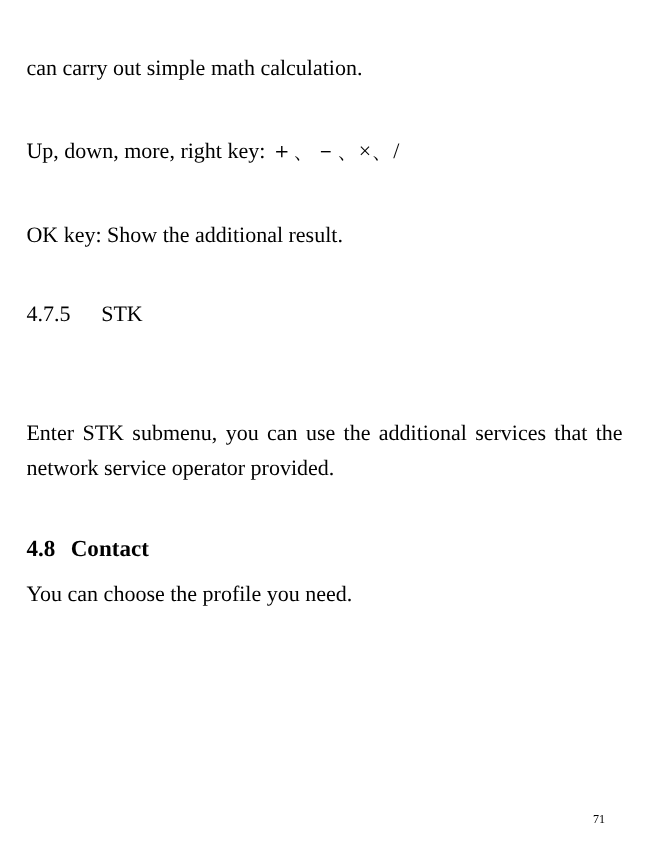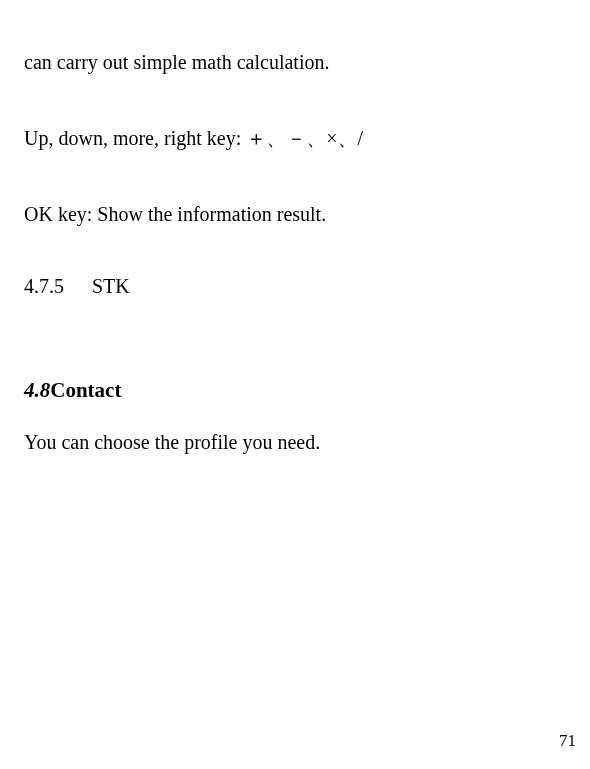--- a/index.html
+++ b/index.html
@@ -40,50 +40,51 @@
       display: inline-block;
       margin-right: 28px;
     }
     .heading-main {
       font-size: 21px;
       font-weight: bold;
       line-height: 1.6;
     }
     .heading-main .num {
       display: inline-block;
-      font-style: italic;
+      margin-right: 14px;
     }
     .page-number {
       position: absolute;
       bottom: 18px;
-      right: 14px;
-      font-size: 17px;
+      right: 40px;
+      font-size: 11px;
     }
   </style>
 </head>
 <body>
 
 <div class="content">
 
   <p class="para">can carry out simple math calculation.</p>
   <p class="para">Up, down, more, right key:  ＋、－、×、/</p>
-  <p class="para">OK key: Show the information result.</p>
+  <p class="para">OK key: Show the additional result.</p>
 
   <div class="spacer-large"></div>
 
   <h3 class="heading-sub">
     <span class="num">4.7.5</span><span>STK</span>
   </h3>
 
   <div class="spacer-medium"></div>
 
+  <p class="para">Enter STK submenu, you can use the additional services that the network service operator provided.</p>
 
   <div class="spacer-large"></div>
 
   <h2 class="heading-main">
     <span class="num">4.8</span><span>Contact</span>
   </h2>
 
-  <p class="para" style="margin-top:18px;">You can choose the profile you need.</p>
+  <p class="para" style="margin-top:8px;">You can choose the profile you need.</p>
 
 </div>
 
 <div class="page-number">71</div>
 
 </body></html>

